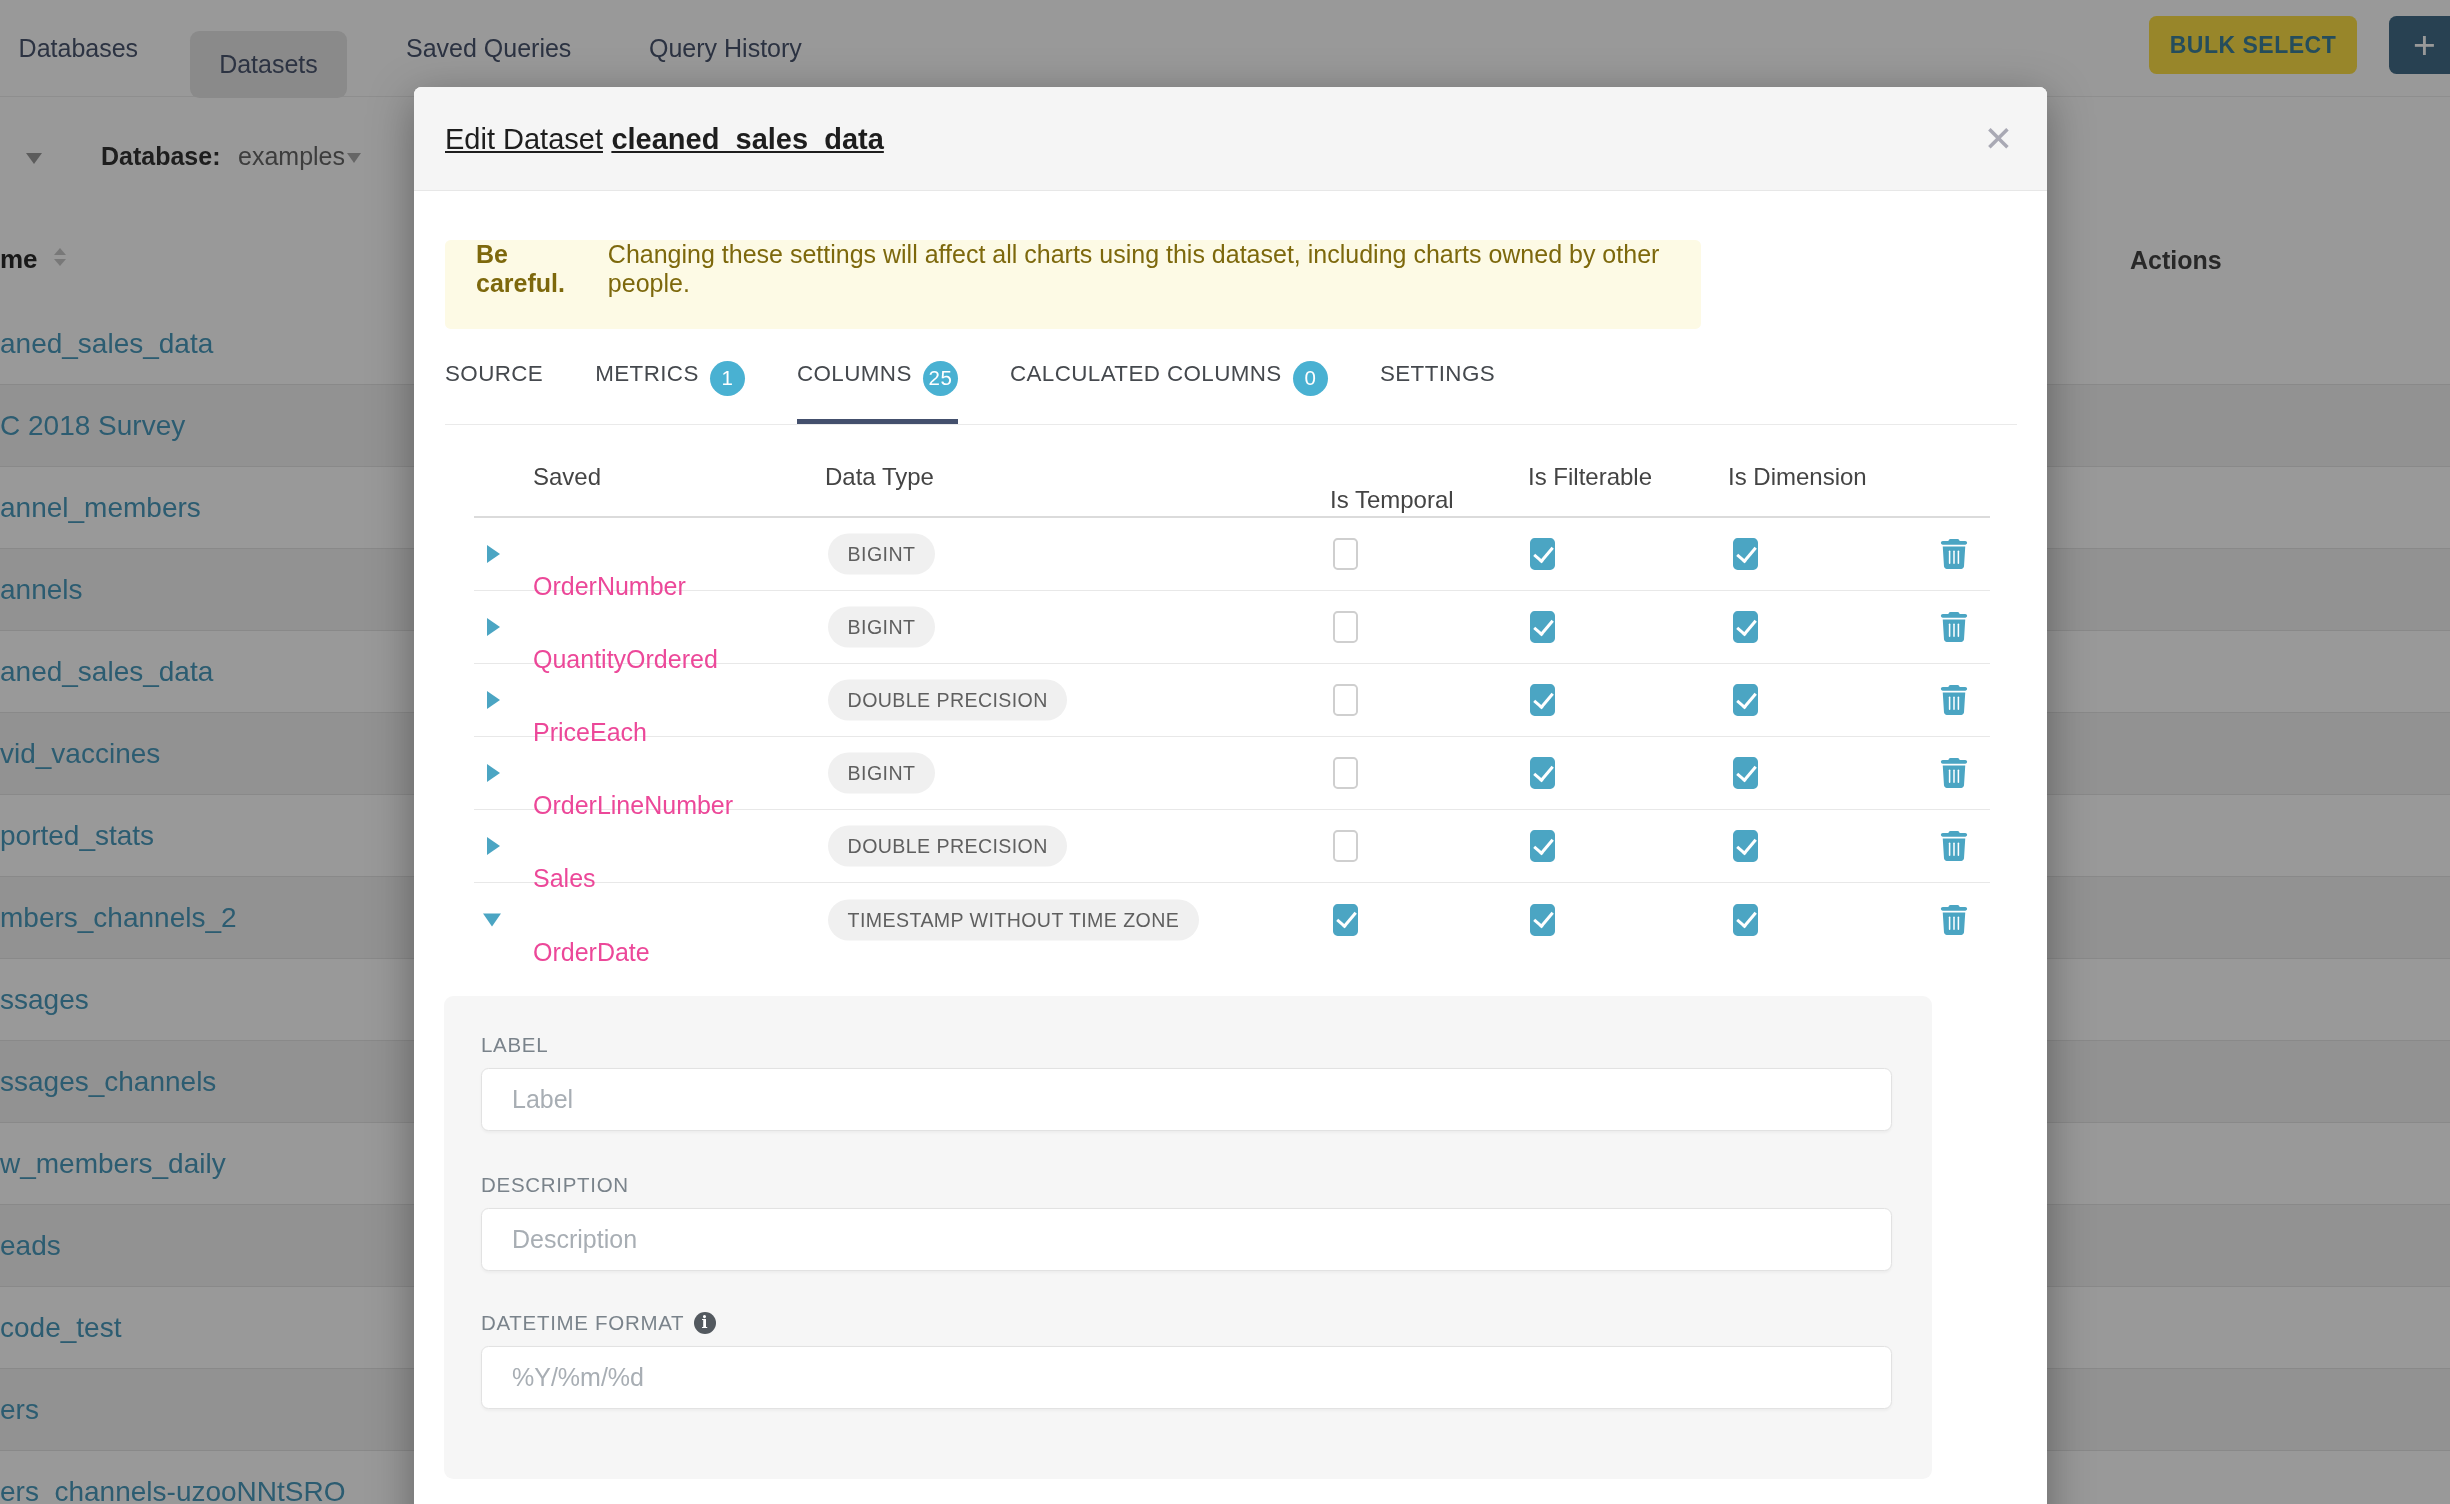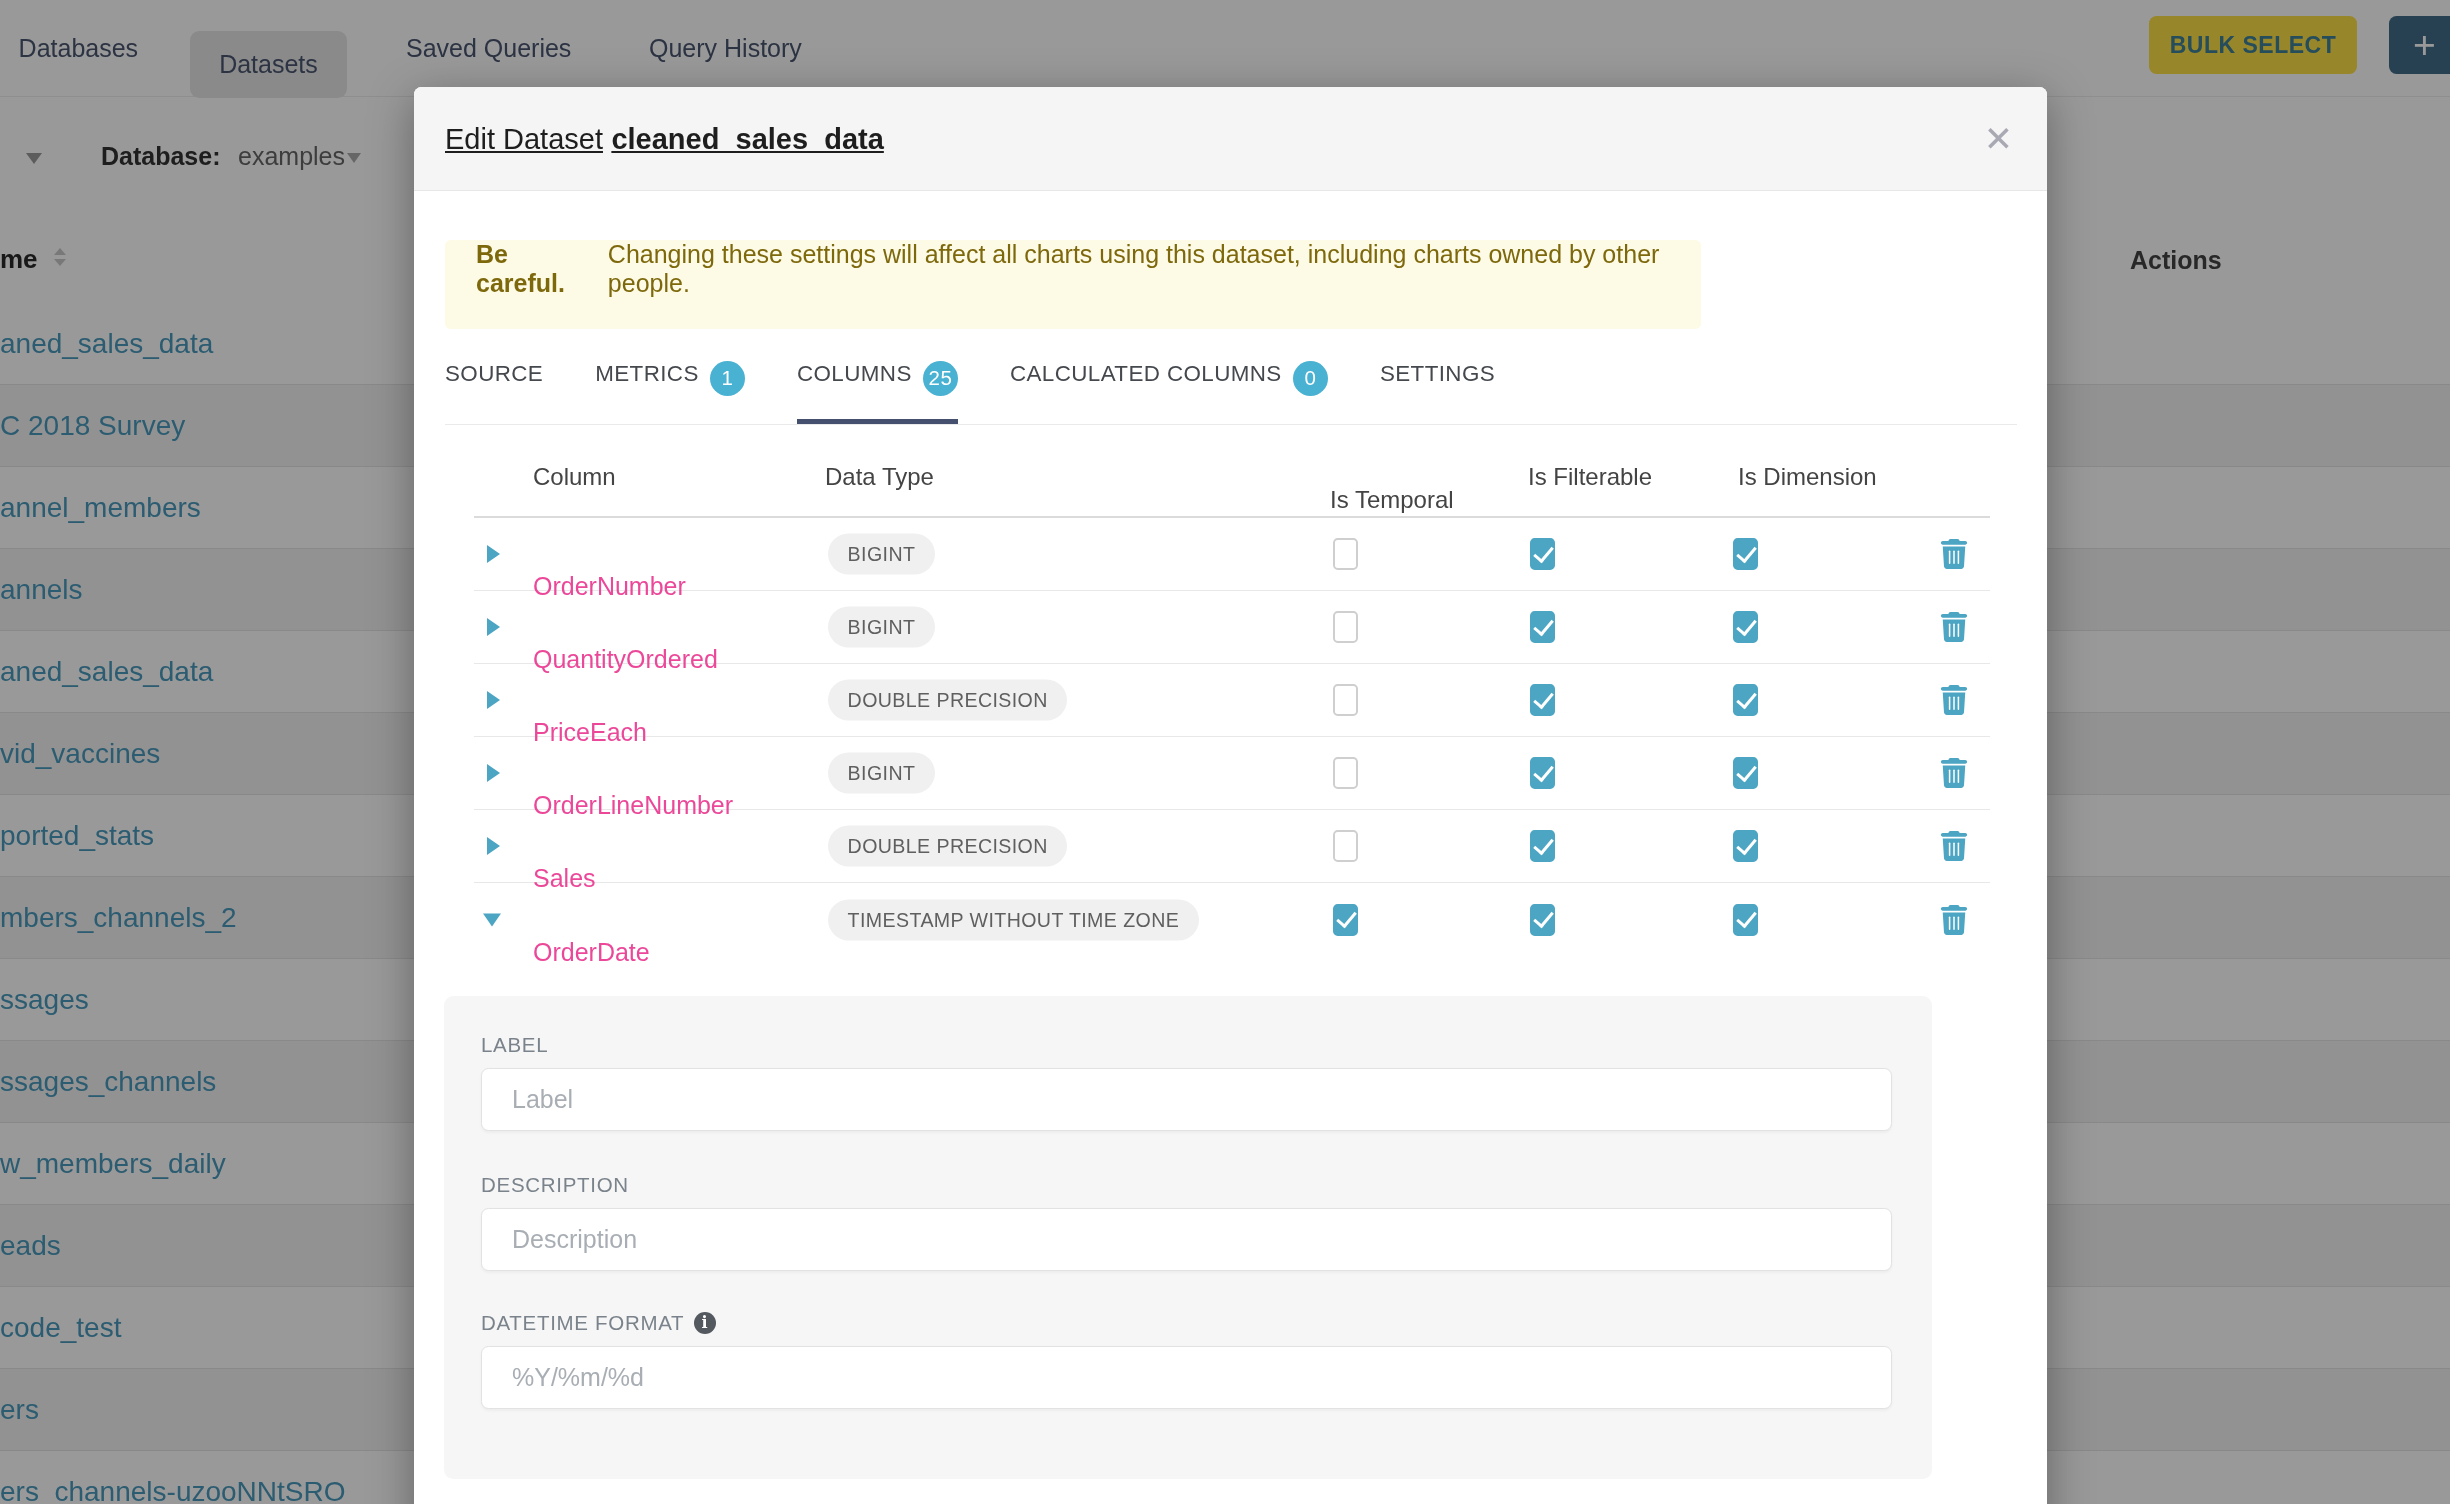--- a/index.html
+++ b/index.html
@@ -188,25 +188,25 @@
           <span>CALCULATED COLUMNS</span>
           <span class="badge">0</span>
         </div>
         <div class="tab">
           <span>SETTINGS</span>
         </div>
       </div>
 
     <div class="cols-table">
       <div class="cols-head" id="cols-head">
-          <span style="left: 59px;">Column</span>
+          <span style="left: 59px;">Saved</span>
           <span style="left: 351px;">Data Type</span>
           <span style="left: 856px; margin-top: 23px;">Is Temporal</span>
           <span style="left: 1054px;">Is Filterable</span>
-          <span style="left: 1254px; margin-left: 10px;">Is Dimension</span>
+          <span style="left: 1254px;">Is Dimension</span>
         </div>
       <div id="cols-rows">
           <div class="col-row">
             <span class="caret-right"></span>
             <span class="col-name">OrderNumber</span>
             <span class="type-pill">BIGINT</span>
             <span class="cb cb1"></span>
             <span class="cb cb2 checked"></span>
             <span class="cb cb3 checked"></span>
             <span class="trash">

